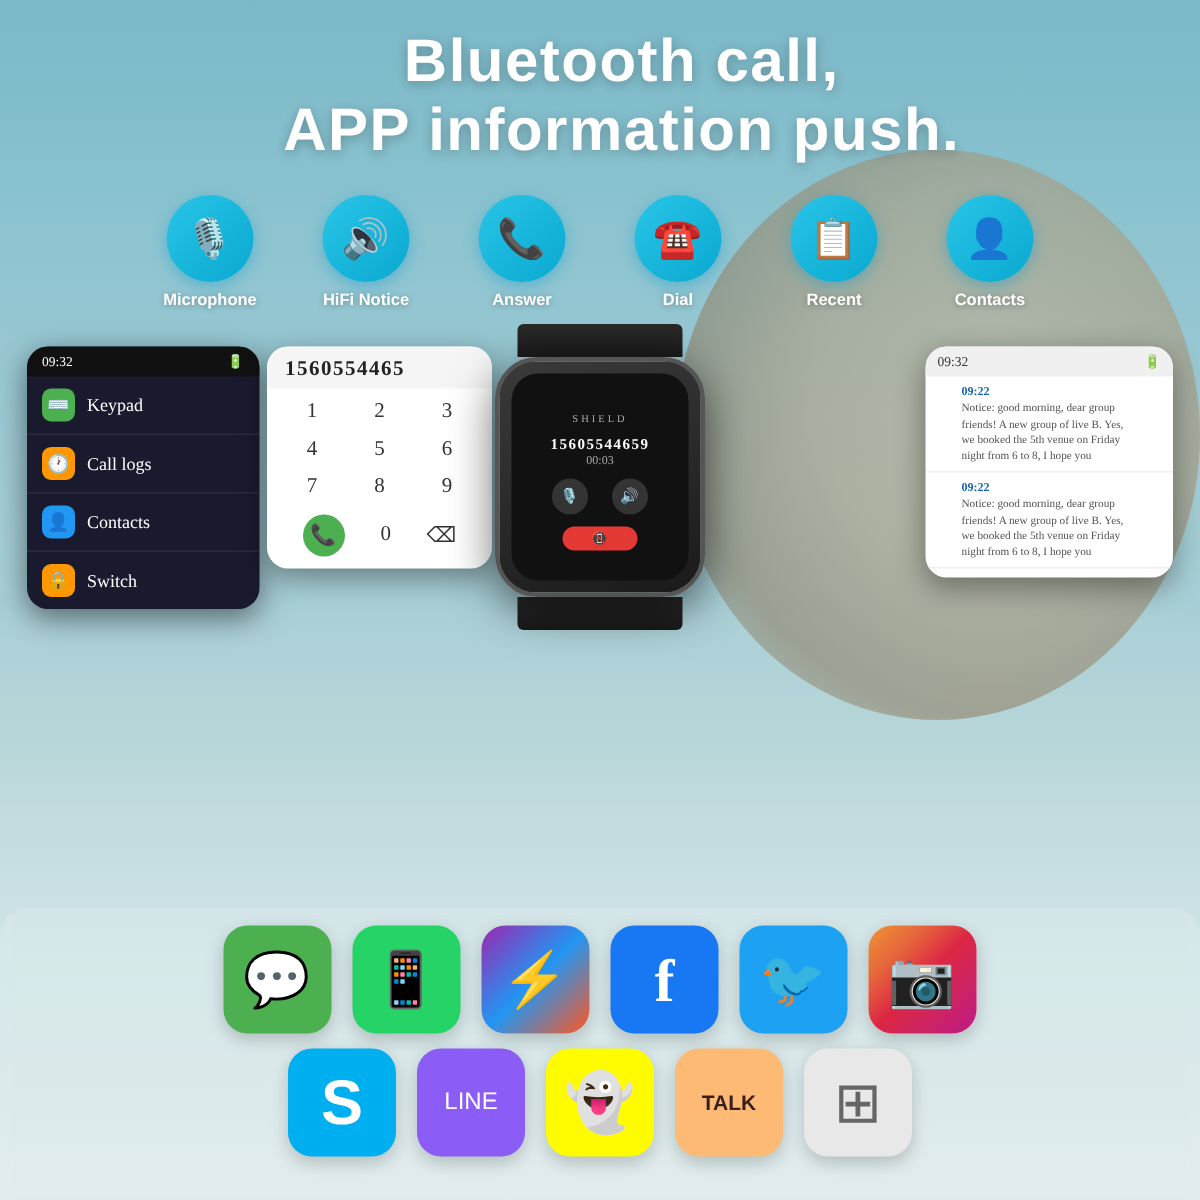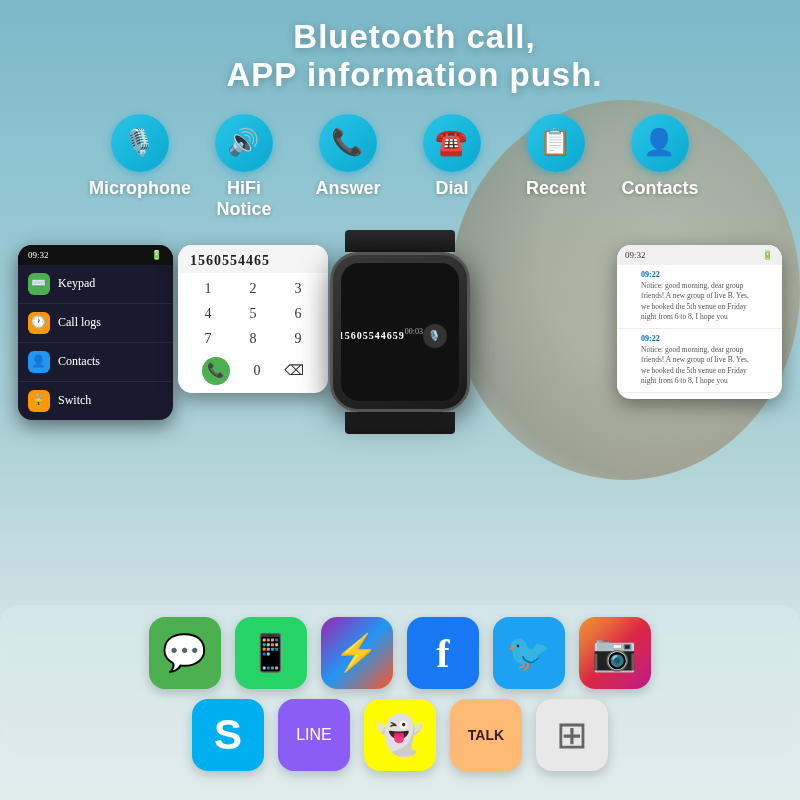--- a/index.html
+++ b/index.html
@@ -28,21 +28,21 @@
       z-index: 1;
     }
 
     
     .title-section {
       text-align: center;
       padding-top: 18px;
       padding-bottom: 10px;
     }
     .title-main {
-      font-size: 33px;
+      font-size: 40px;
       font-weight: 900;
       color: white;
       text-shadow: 0 2px 8px rgba(0,0,0,0.25);
       line-height: 1.15;
       letter-spacing: 1px;
       padding-left: 29px;
     }
 
     
     .features-row {
@@ -66,21 +66,21 @@
       border-radius: 50%;
       background: linear-gradient(135deg, #29c5e8, #0aa8d0);
       display: flex;
       align-items: center;
       justify-content: center;
       font-size: 26px;
       color: white;
       box-shadow: 0 3px 10px rgba(0,150,200,0.4);
     }
     .feature-label {
-      font-size: 18px;
+      font-size: 11px;
       color: white;
       text-align: center;
       font-weight: 600;
       text-shadow: 0 1px 4px rgba(0,0,0,0.3);
     }
 
     
     .middle-section {
       position: relative;
       width: 800px;
@@ -109,21 +109,21 @@
       position: relative;
       box-shadow: 0 8px 30px rgba(0,0,0,0.6);
       overflow: hidden;
     }
     .watch-screen {
       position: absolute;
       inset: 8px;
       background: #111;
       border-radius: 18px;
       display: flex;
-      flex-direction: row;
+      flex-direction: column;
       align-items: center;
       justify-content: center;
       overflow: hidden;
     }
     .watch-call-number {
       font-size: 10px;
       color: white;
       font-weight: bold;
       letter-spacing: 1px;
       margin-top: 8px;

